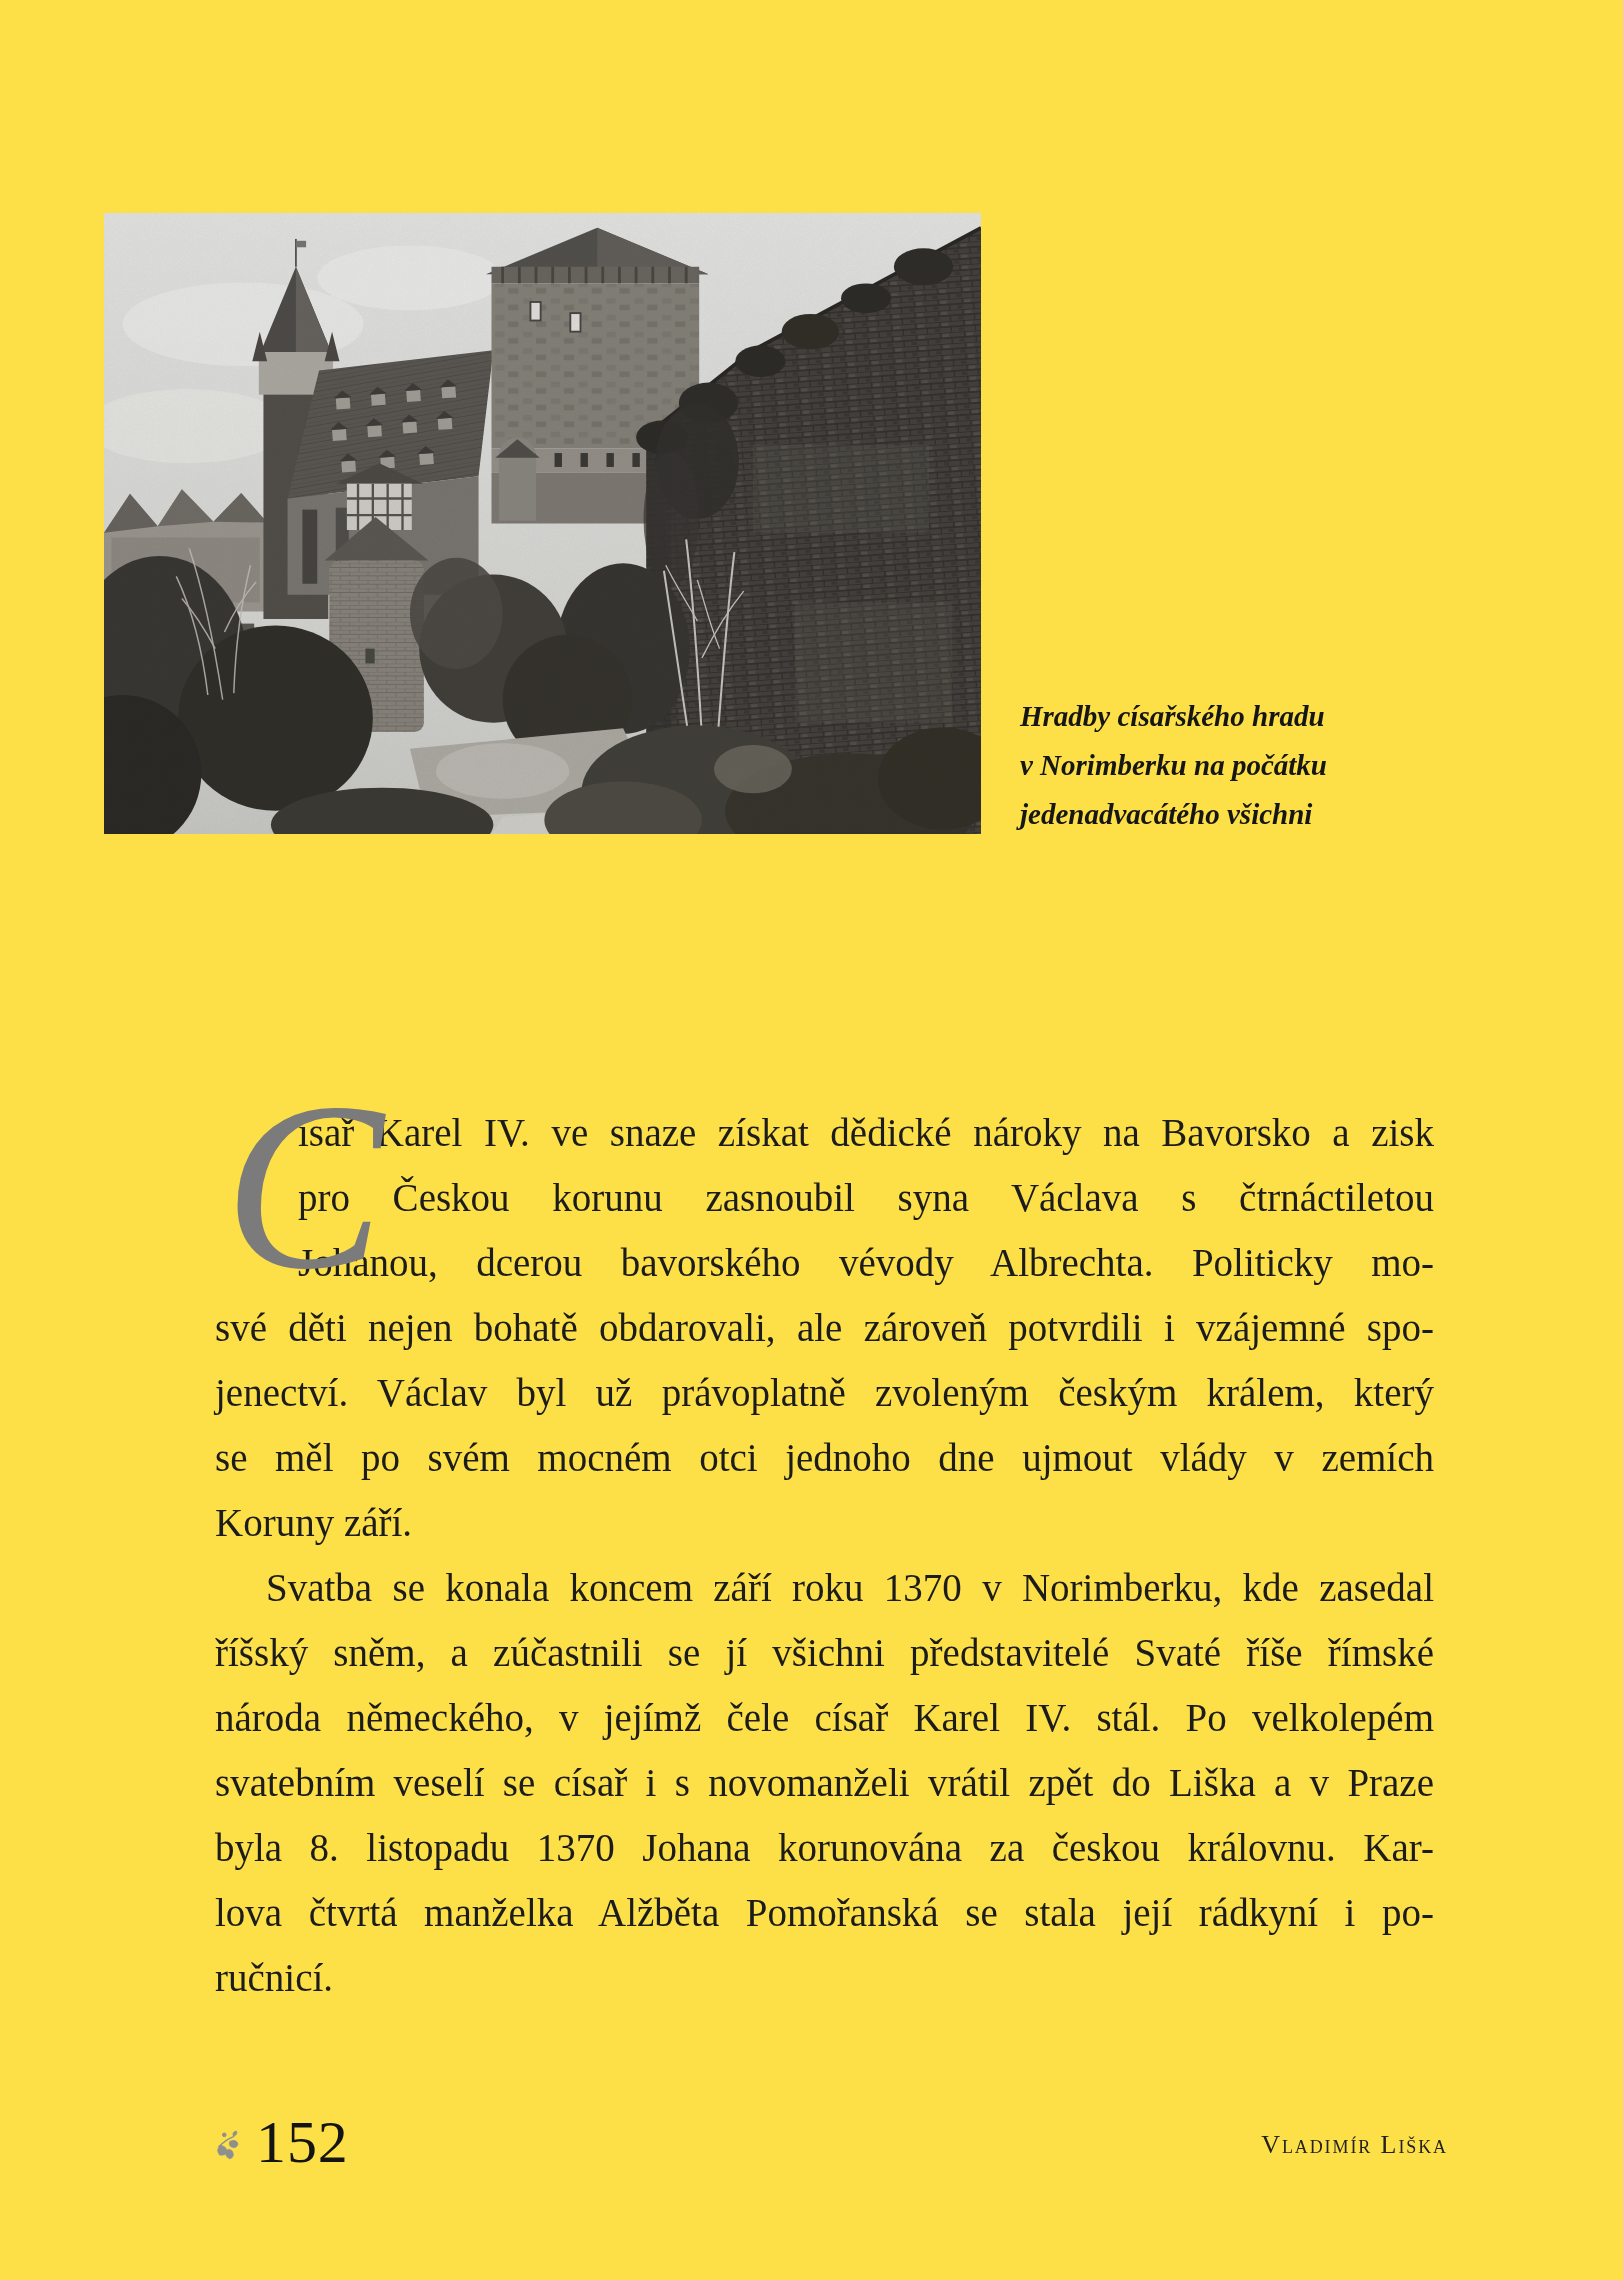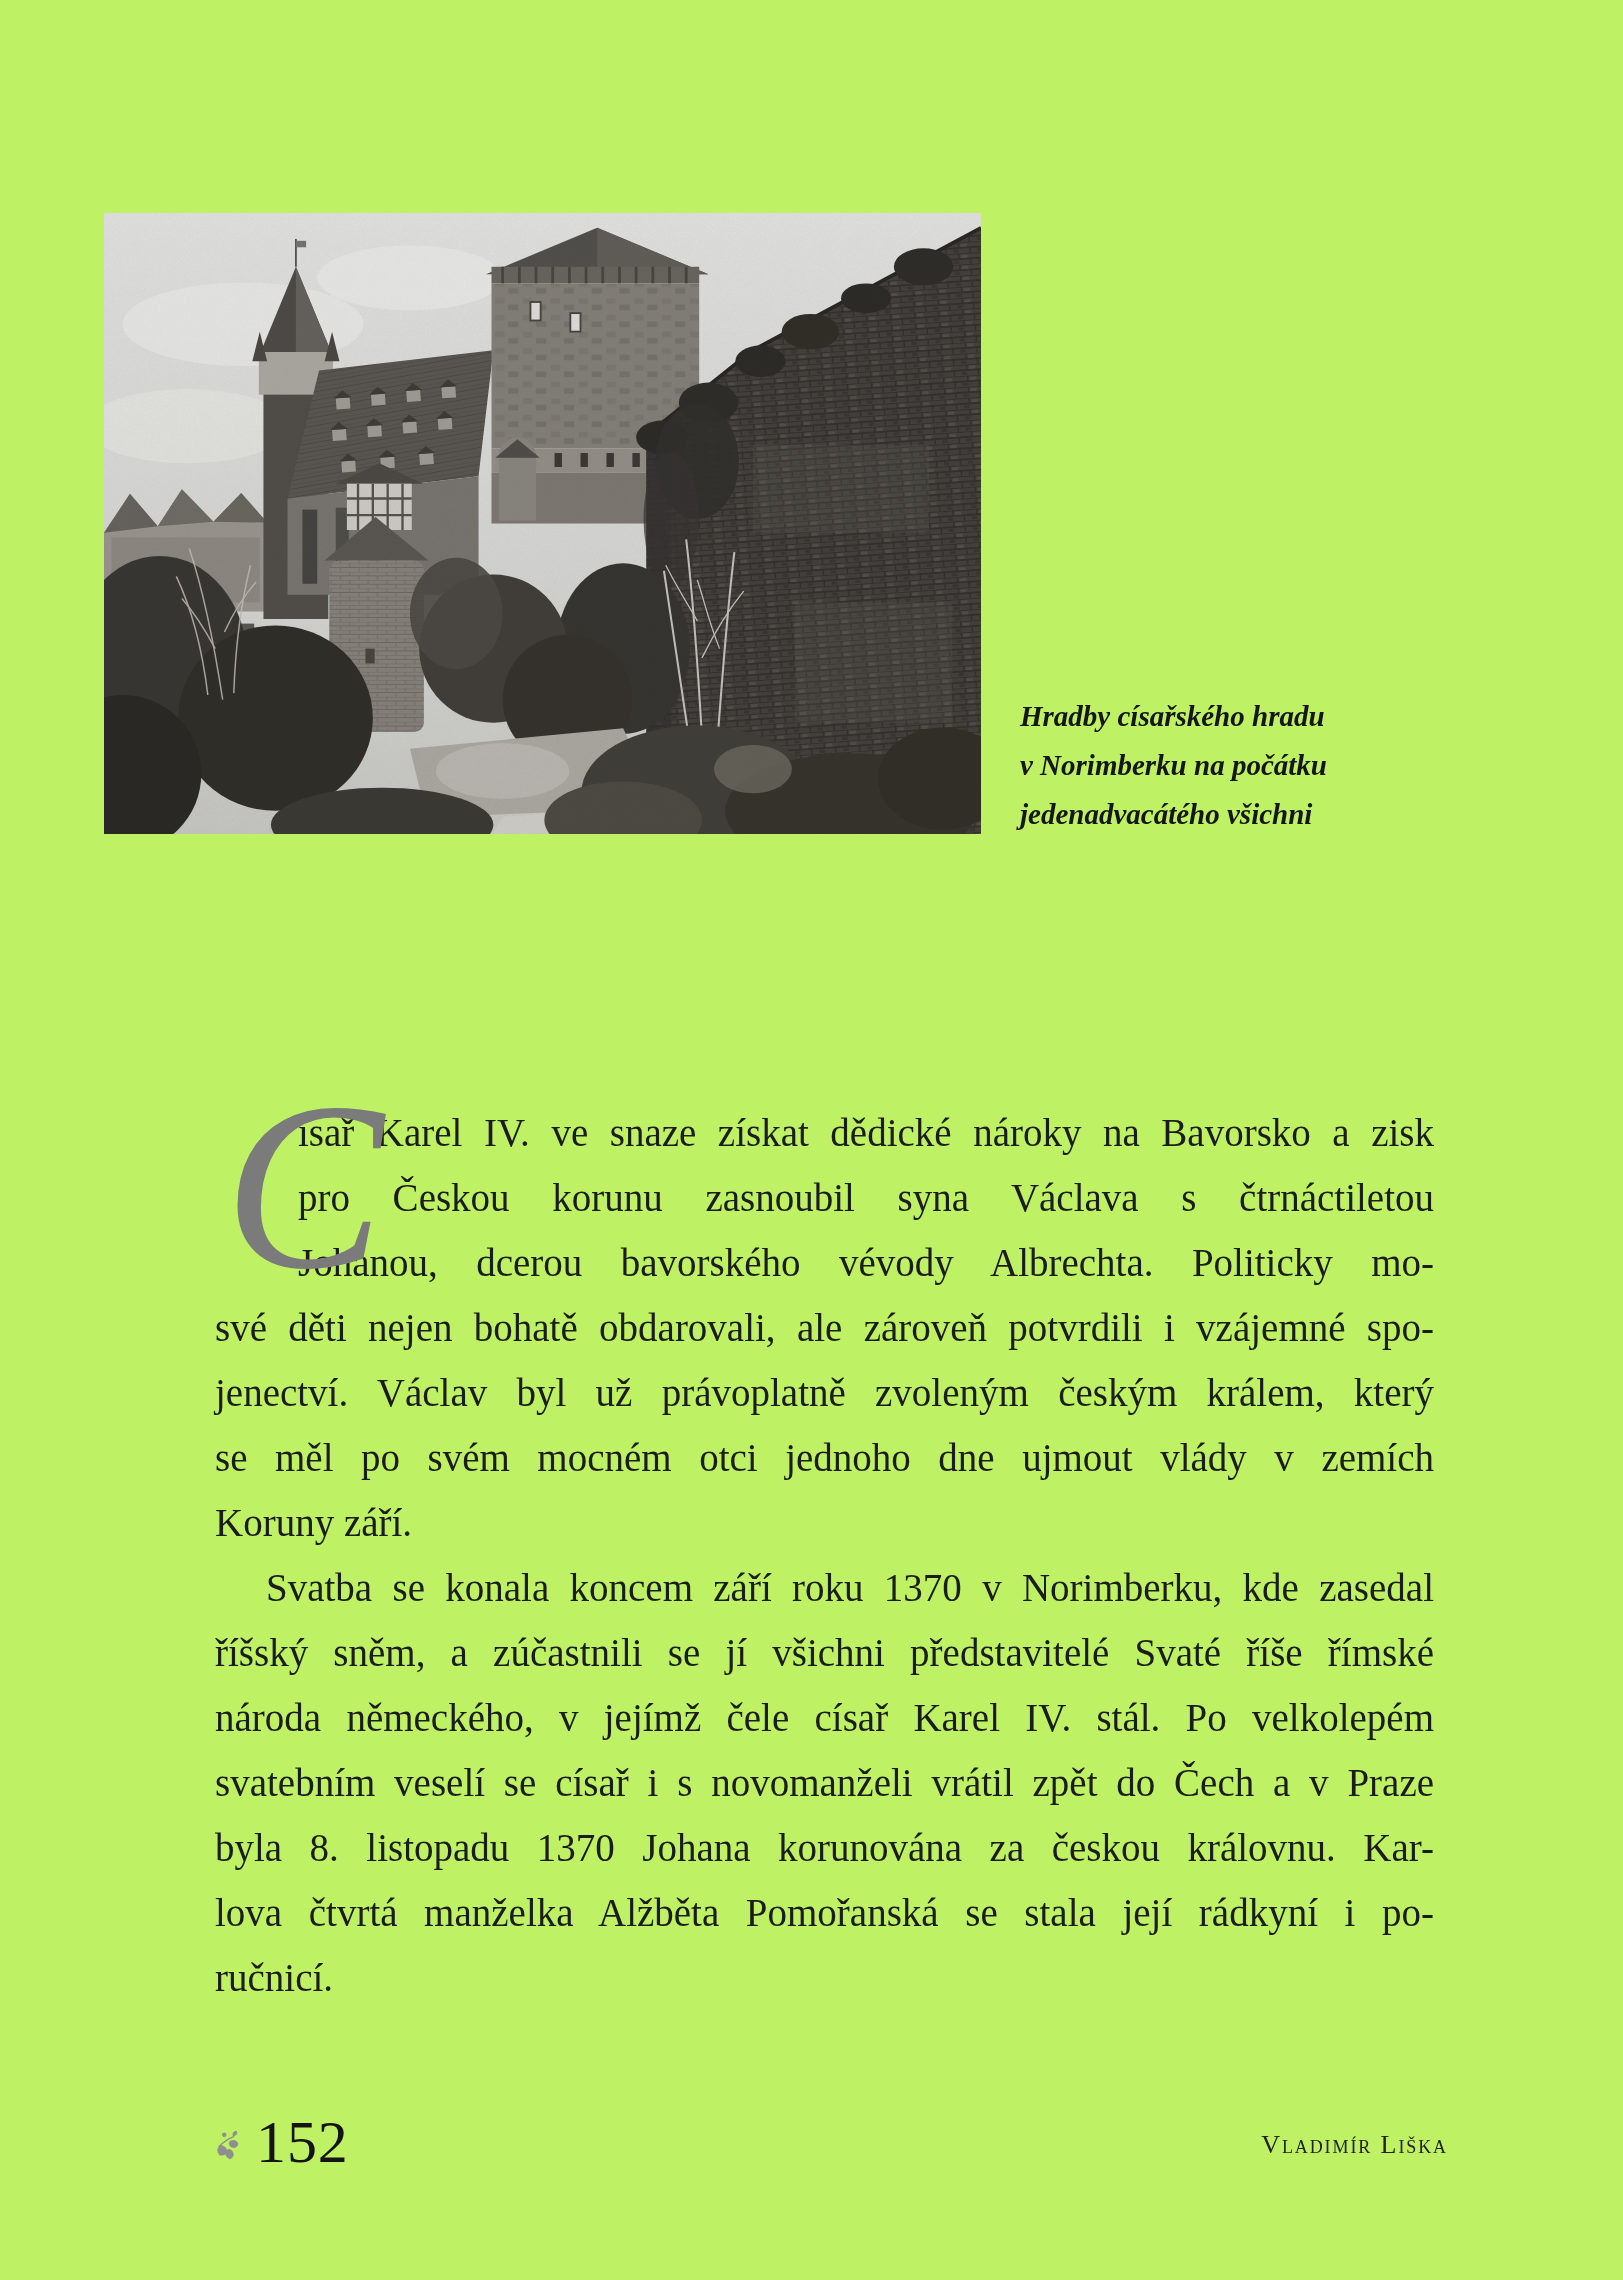--- a/index.html
+++ b/index.html
@@ -1,19 +1,19 @@
 <!DOCTYPE html>
 <html style="font-size:15px"><head>
 <meta charset="utf-8">
 <style>
   html,body{margin:0;padding:0;background:#e8e8e8;}
   .page{
     position:relative;
     width:1623px;height:2281px;
-    background:#bef264;
+    background:#fde047;
     font-family:"Liberation Serif", serif;
     color:#1c1c1c;
     overflow:hidden;
   }
   
   .photo{position:absolute;left:104px;top:213px;width:877px;height:621px;}
   .photo svg{display:block;width:100%;height:100%;}
   
   .caption{
     position:absolute;left:1020px;top:692px;width:427px;
@@ -263,21 +263,21 @@
     <div class="line dc">ísař Karel IV. ve snaze získat dědické nároky na Bavorsko a zisk</div>
     <div class="line dc">pro Českou korunu zasnoubil syna Václava s čtrnáctiletou</div>
     <div class="line dc">Johanou, dcerou bavorského vévody Albrechta. Politicky mo-</div>
     <div class="line">své děti nejen bohatě obdarovali, ale zároveň potvrdili i vzájemné spo-</div>
     <div class="line">jenectví. Václav byl už právoplatně zvoleným českým králem, který</div>
     <div class="line">se měl po svém mocném otci jednoho dne ujmout vlády v zemích</div>
     <div class="line plast">Koruny září.</div>
     <div class="line pindent">Svatba se konala koncem září roku 1370 v Norimberku, kde zasedal</div>
     <div class="line">říšský sněm, a zúčastnili se jí všichni představitelé Svaté říše římské</div>
     <div class="line">národa německého, v jejímž čele císař Karel IV. stál. Po velkolepém</div>
-    <div class="line">svatebním veselí se císař i s novomanželi vrátil zpět do Čech a v Praze</div>
+    <div class="line">svatebním veselí se císař i s novomanželi vrátil zpět do Liška a v Praze</div>
     <div class="line">byla 8. listopadu 1370 Johana korunována za českou královnu. Kar-</div>
     <div class="line">lova čtvrtá manželka Alžběta Pomořanská se stala její rádkyní i po-</div>
     <div class="line plast">ručnicí.</div>
   </div>
 
   <svg class="footer-ornament" viewBox="0 0 27 32">
     <g fill="#8f8f8f" stroke="#8f8f8f">
       <path d="M4 18 Q12 10 20 7" fill="none" stroke-width="1.6"></path>
       <path d="M20 7 Q25 4 23 1 Q18 2 20 7" stroke-width="1"></path>
       <path d="M6 16 q-6 5 -1 11 q7 1 8-4 q0-5-7-7 z" stroke-width="0.5"></path>

